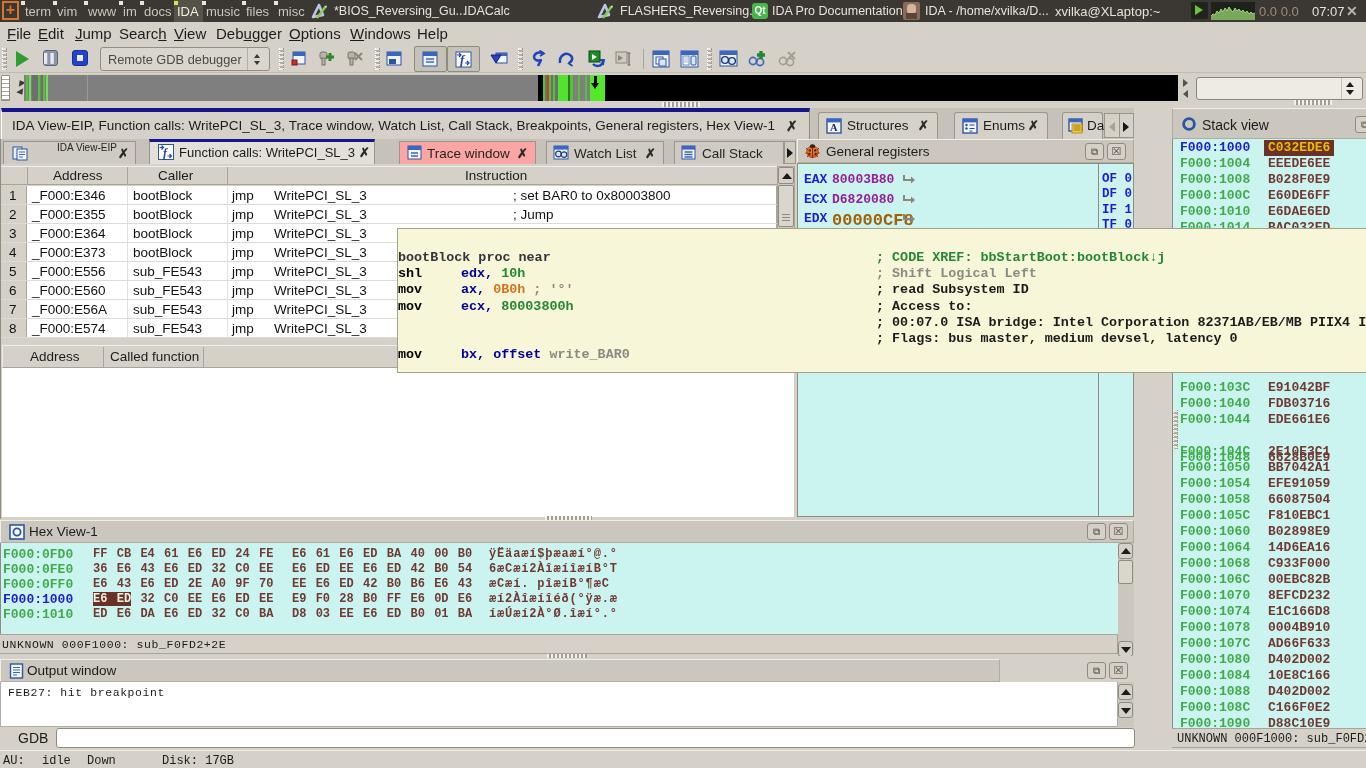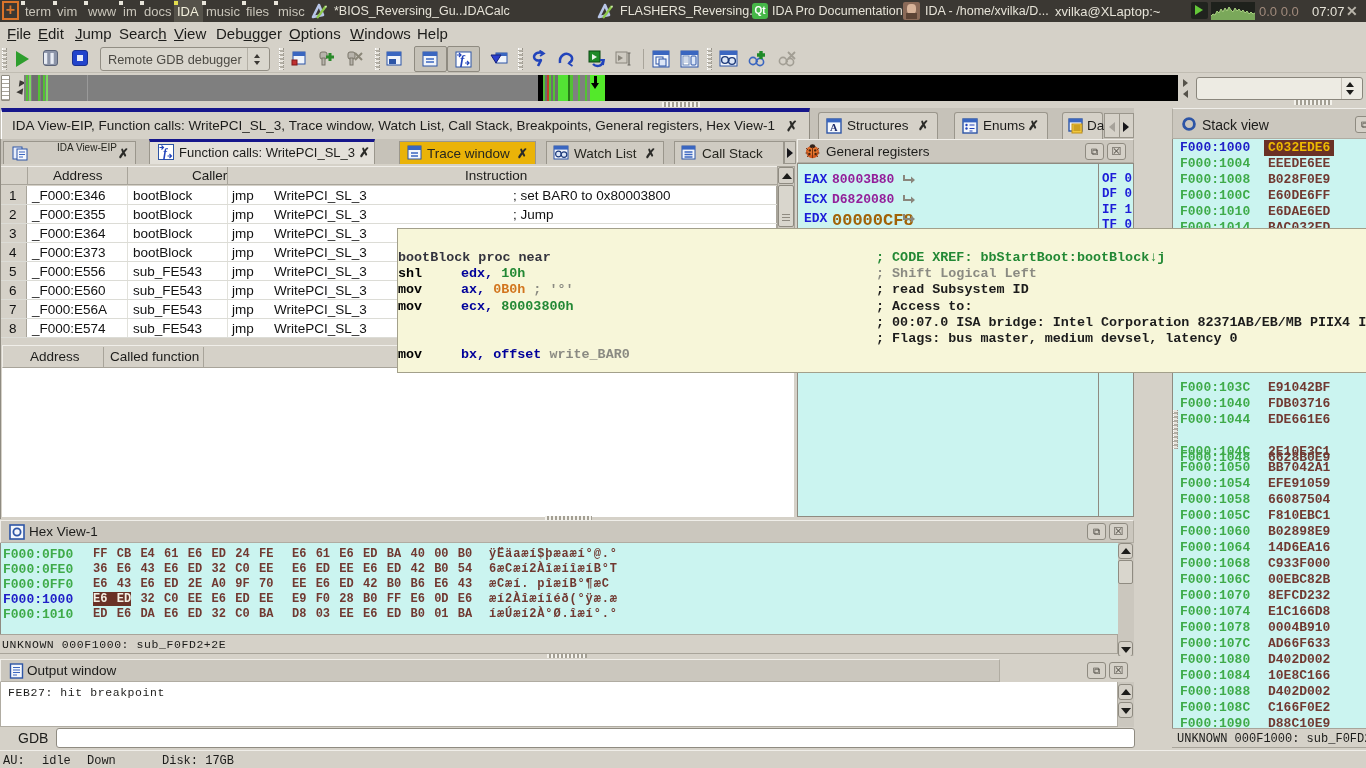--- a/index.html
+++ b/index.html
@@ -328,21 +328,21 @@
     <div class="a" style="left:148px;top:0px;width:226px;height:25px;background:#e3e0d9;border:1px solid #9a968c;border-bottom:none;border-top:3px solid #16168b;">
       <svg class="a" style="left:8px;top:2px;" width="16" height="16" viewBox="0 0 16 16">
         <rect x="0.5" y="0.5" width="15" height="15" fill="#fff" stroke="#2d55a6"></rect>
         <text x="5" y="12.5" font-size="12" font-style="italic" font-weight="bold" fill="#2244bb" font-family="Liberation Serif,serif">f</text>
         <path d="M1.5 3.5 L5.5 3.5 M3.5 1.5 L5.5 3.5 L3.5 5.5" stroke="#2244bb" stroke-width="1.1" fill="none"></path>
         <path d="M9.5 12 L13.5 12 M11.5 10 L13.5 12 L11.5 14" stroke="#2244bb" stroke-width="1.1" fill="none"></path>
       </svg>
       <div class="a" style="left:29px;top:3px;font-size:13px;color:#1c1c1a;">Function calls: WritePCI_SL_3</div>
       <div class="a tabx" style="left:209px;top:3px;">✗</div>
     </div>
-    <div class="a" style="left:398px;top:2px;width:137px;height:23px;background:#eab308;border:1px solid #9a968c;border-bottom:none;">
+    <div class="a" style="left:398px;top:2px;width:137px;height:23px;background:#fca5a5;border:1px solid #9a968c;border-bottom:none;">
       <svg class="a" style="left:7px;top:3px;" width="15" height="15" viewBox="0 0 15 15">
         <rect x="1" y="1" width="13" height="13" fill="#f4f7fc" stroke="#2d55a6"></rect>
         <rect x="1" y="1" width="13" height="4" fill="#3a66c0"></rect>
         <path d="M4 8 h7 M4 11 h7" stroke="#3a66c0" stroke-width="1.4"></path>
       </svg>
       <div class="a" style="left:27px;top:4px;font-size:13.5px;color:#26261f;">Trace window</div>
       <div class="a tabx" style="left:117px;top:4px;">✗</div>
     </div>
     <div class="a" style="left:545px;top:2px;width:118px;height:23px;background:#cfcbc2;border:1px solid #9a968c;border-bottom:none;">
       <svg class="a" style="left:6px;top:3px;" width="16" height="15" viewBox="0 0 16 15">
@@ -366,21 +366,21 @@
       <div class="a" style="left:2px;top:6px;width:0;height:0;border-left:6px solid #16161a;border-top:5px solid transparent;border-bottom:5px solid transparent;"></div>
     </div>
   </div>
 
   <div class="a" id="tbl" style="left:0px;top:25px;width:794px;height:355px;background:#d5d1c8;">
     <div class="a" style="left:0;top:2px;width:776px;height:19px;background:#d5d1c8;border-top:1px solid #f0eee9;border-bottom:1px solid #a8a49a;">
       <div class="a" style="left:26px;top:0;width:1px;height:18px;background:#a8a49a;"></div>
       <div class="a" style="left:126px;top:0;width:1px;height:18px;background:#a8a49a;"></div>
       <div class="a" style="left:226px;top:0;width:1px;height:18px;background:#a8a49a;"></div>
       <div class="a" style="left:52px;top:1px;font-size:13.5px;color:#1c1c1a;">Address</div>
-      <div class="a" style="left:157px;top:1px;font-size:13.5px;color:#1c1c1a;margin-left:34px;">Caller</div>
+      <div class="a" style="left:157px;top:1px;font-size:13.5px;color:#1c1c1a;">Caller</div>
       <div class="a" style="left:464px;top:1px;font-size:13.5px;color:#1c1c1a;">Instruction</div>
     </div>
     <div class="a" id="rows" style="left:0;top:22px;width:776px;height:152px;background:#fff;font-size:13.5px;color:#111;">
       <div class="a" style="left:0;top:0;width:26px;height:152px;background:#d5d1c8;border-right:1px solid #a8a49a;"></div>
       <div class="a" style="left:126px;top:0;width:1px;height:152px;background:#e2e2dc;"></div>
       <div class="a" style="left:226px;top:0;width:1px;height:152px;background:#e2e2dc;"></div>
       <div class="a" style="left:775px;top:0;width:1px;height:152px;background:#a8a49a;"></div>
       <div class="a" style="left:8px;top:2px;">1</div>
         <div class="a" style="left:8px;top:21px;">2</div>
       <div class="a" style="left:8px;top:40px;">3</div>

